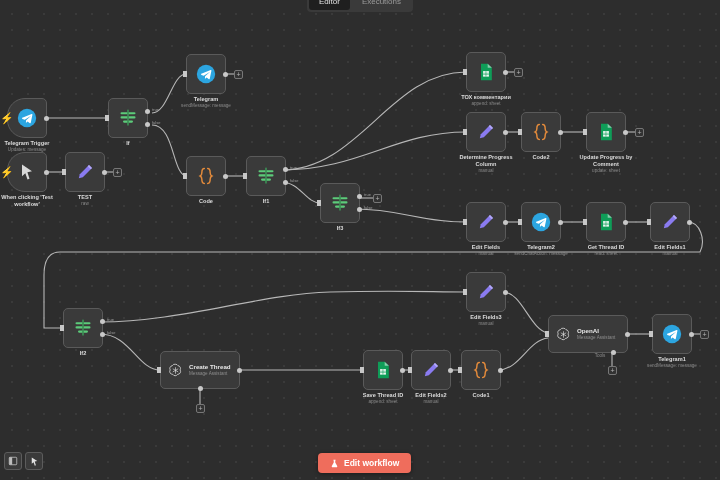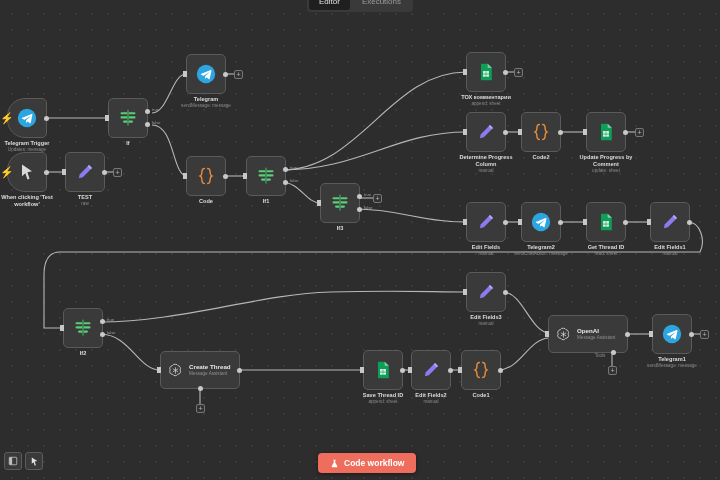--- a/index.html
+++ b/index.html
@@ -535,21 +535,21 @@
     <div class="port out"></div>
     <div class="nlabel">Telegram1</div>
     <div class="nsub" style="top:100%; margin-top:10px;">sendMessage: message</div>
   </div>
   <div class="plus" style="left:700px; top:330px;">+</div>
 
   <div id="testbtn">
     <svg width="9" height="9" viewBox="0 0 24 24">
       <path d="M9 2h6v2h-1v5.2l5.2 9.3c.8 1.4-.2 3.5-1.8 3.5H6.6c-1.6 0-2.6-2.1-1.8-3.5L10 9.2V4H9z" fill="#fff"></path>
     </svg>
-    <span>Code workflow</span>
+    <span>Edit workflow</span>
   </div>
 
   <div id="tools">
     <div class="tbtn">
       <svg width="10" height="10" viewBox="0 0 24 24">
         <rect x="3" y="3" width="18" height="18" rx="2" fill="none" stroke="#bdbdbd" stroke-width="2"></rect>
         <rect x="3" y="3" width="7" height="18" fill="#bdbdbd"></rect>
       </svg>
     </div>
     <div class="tbtn">

